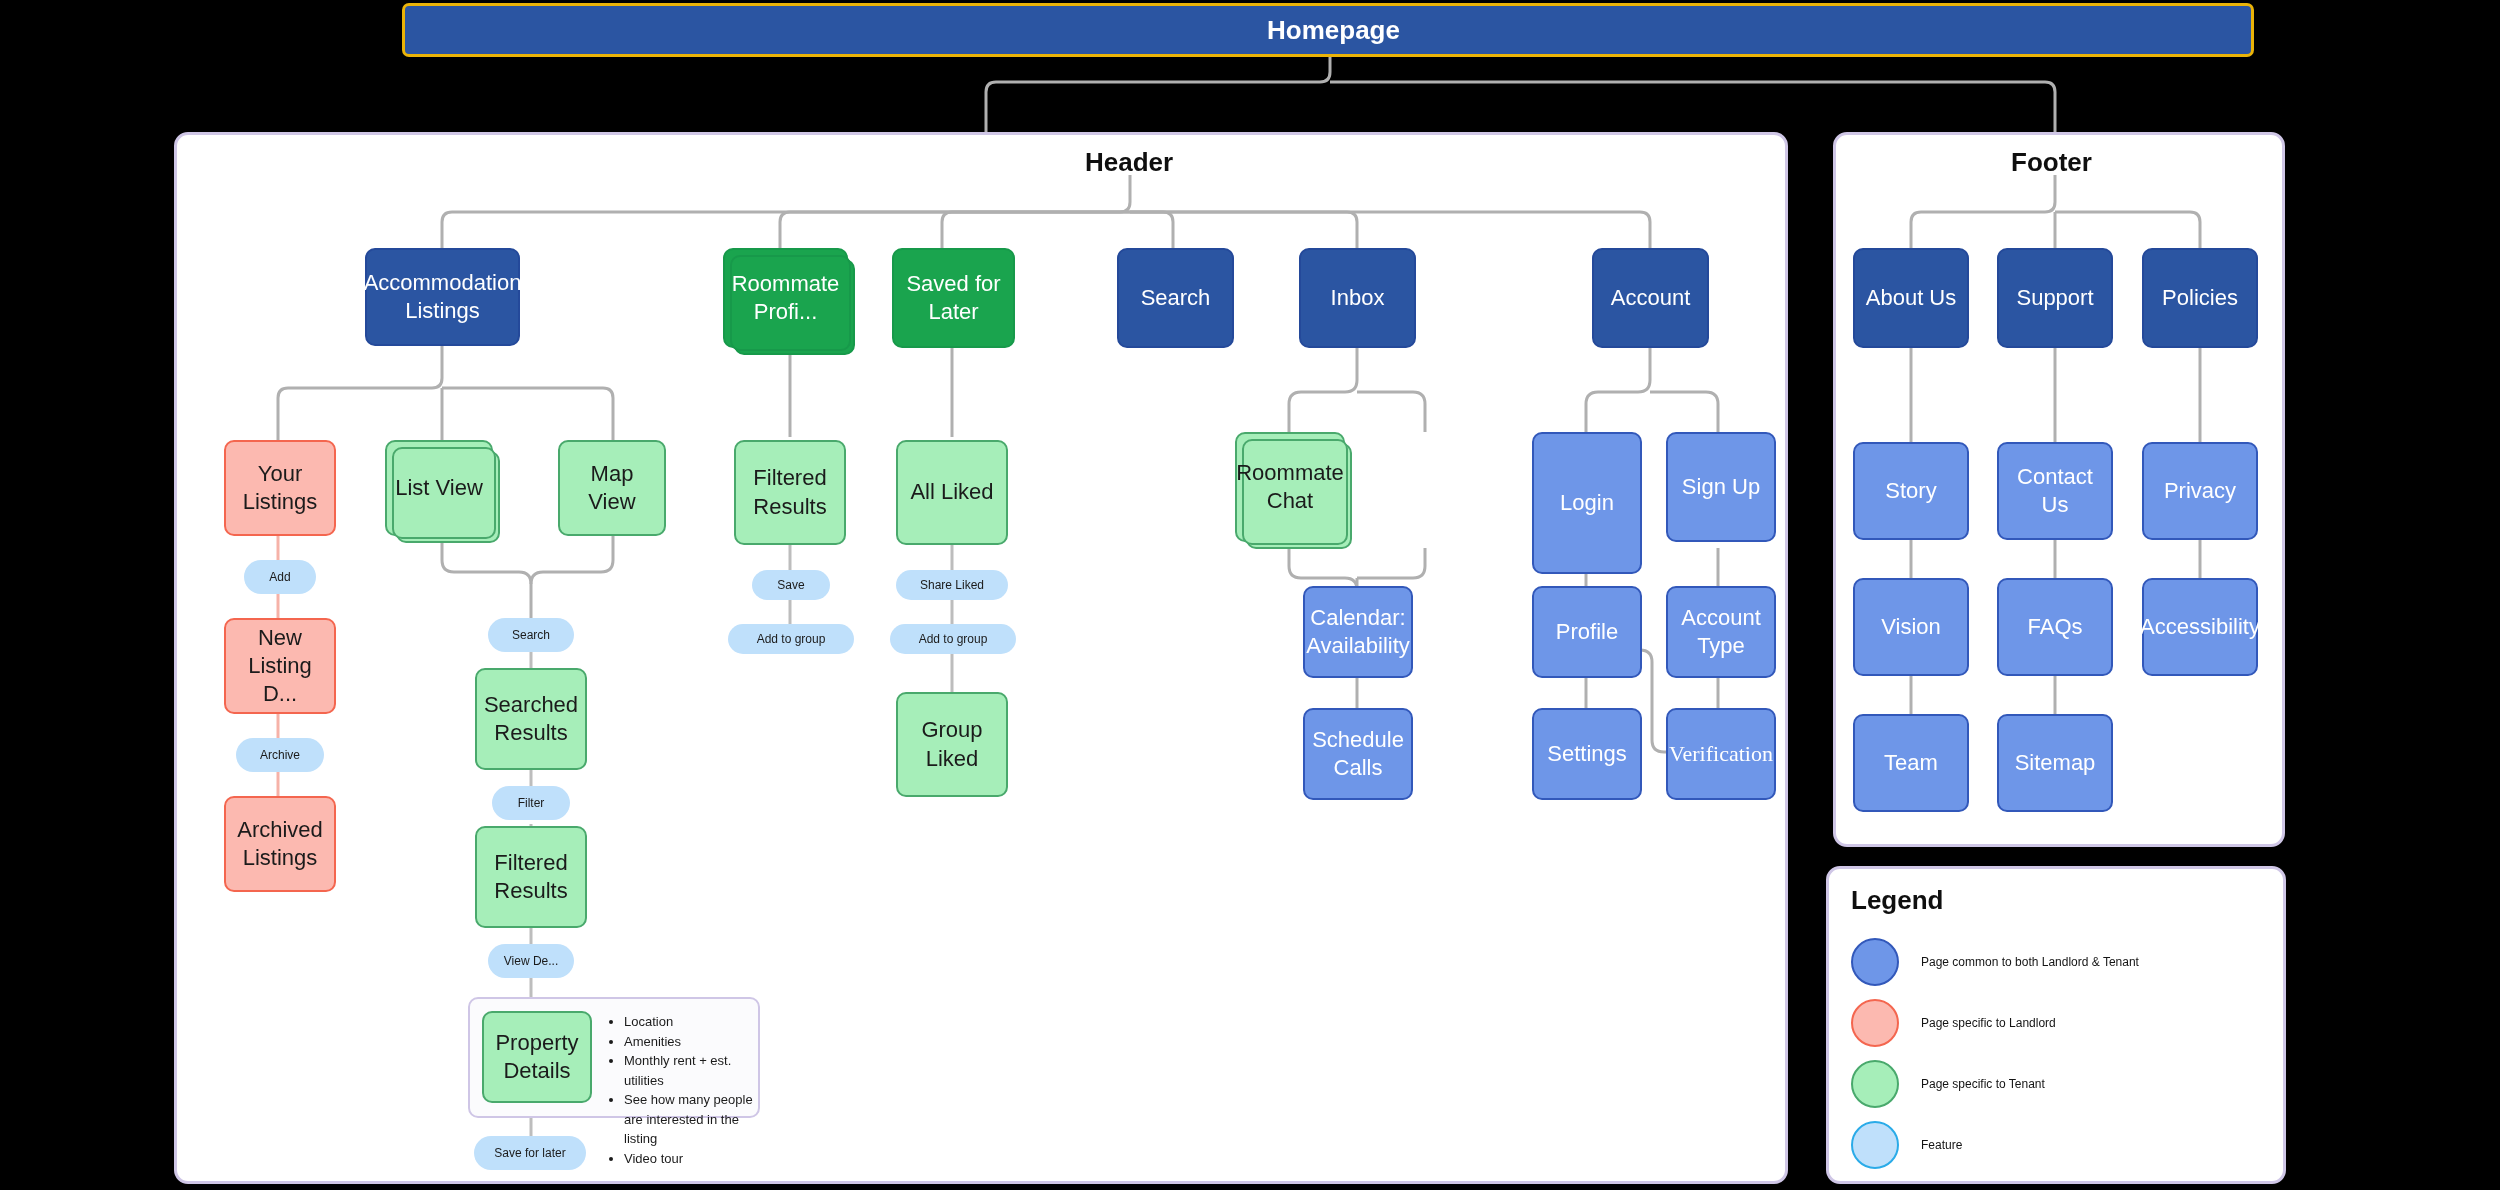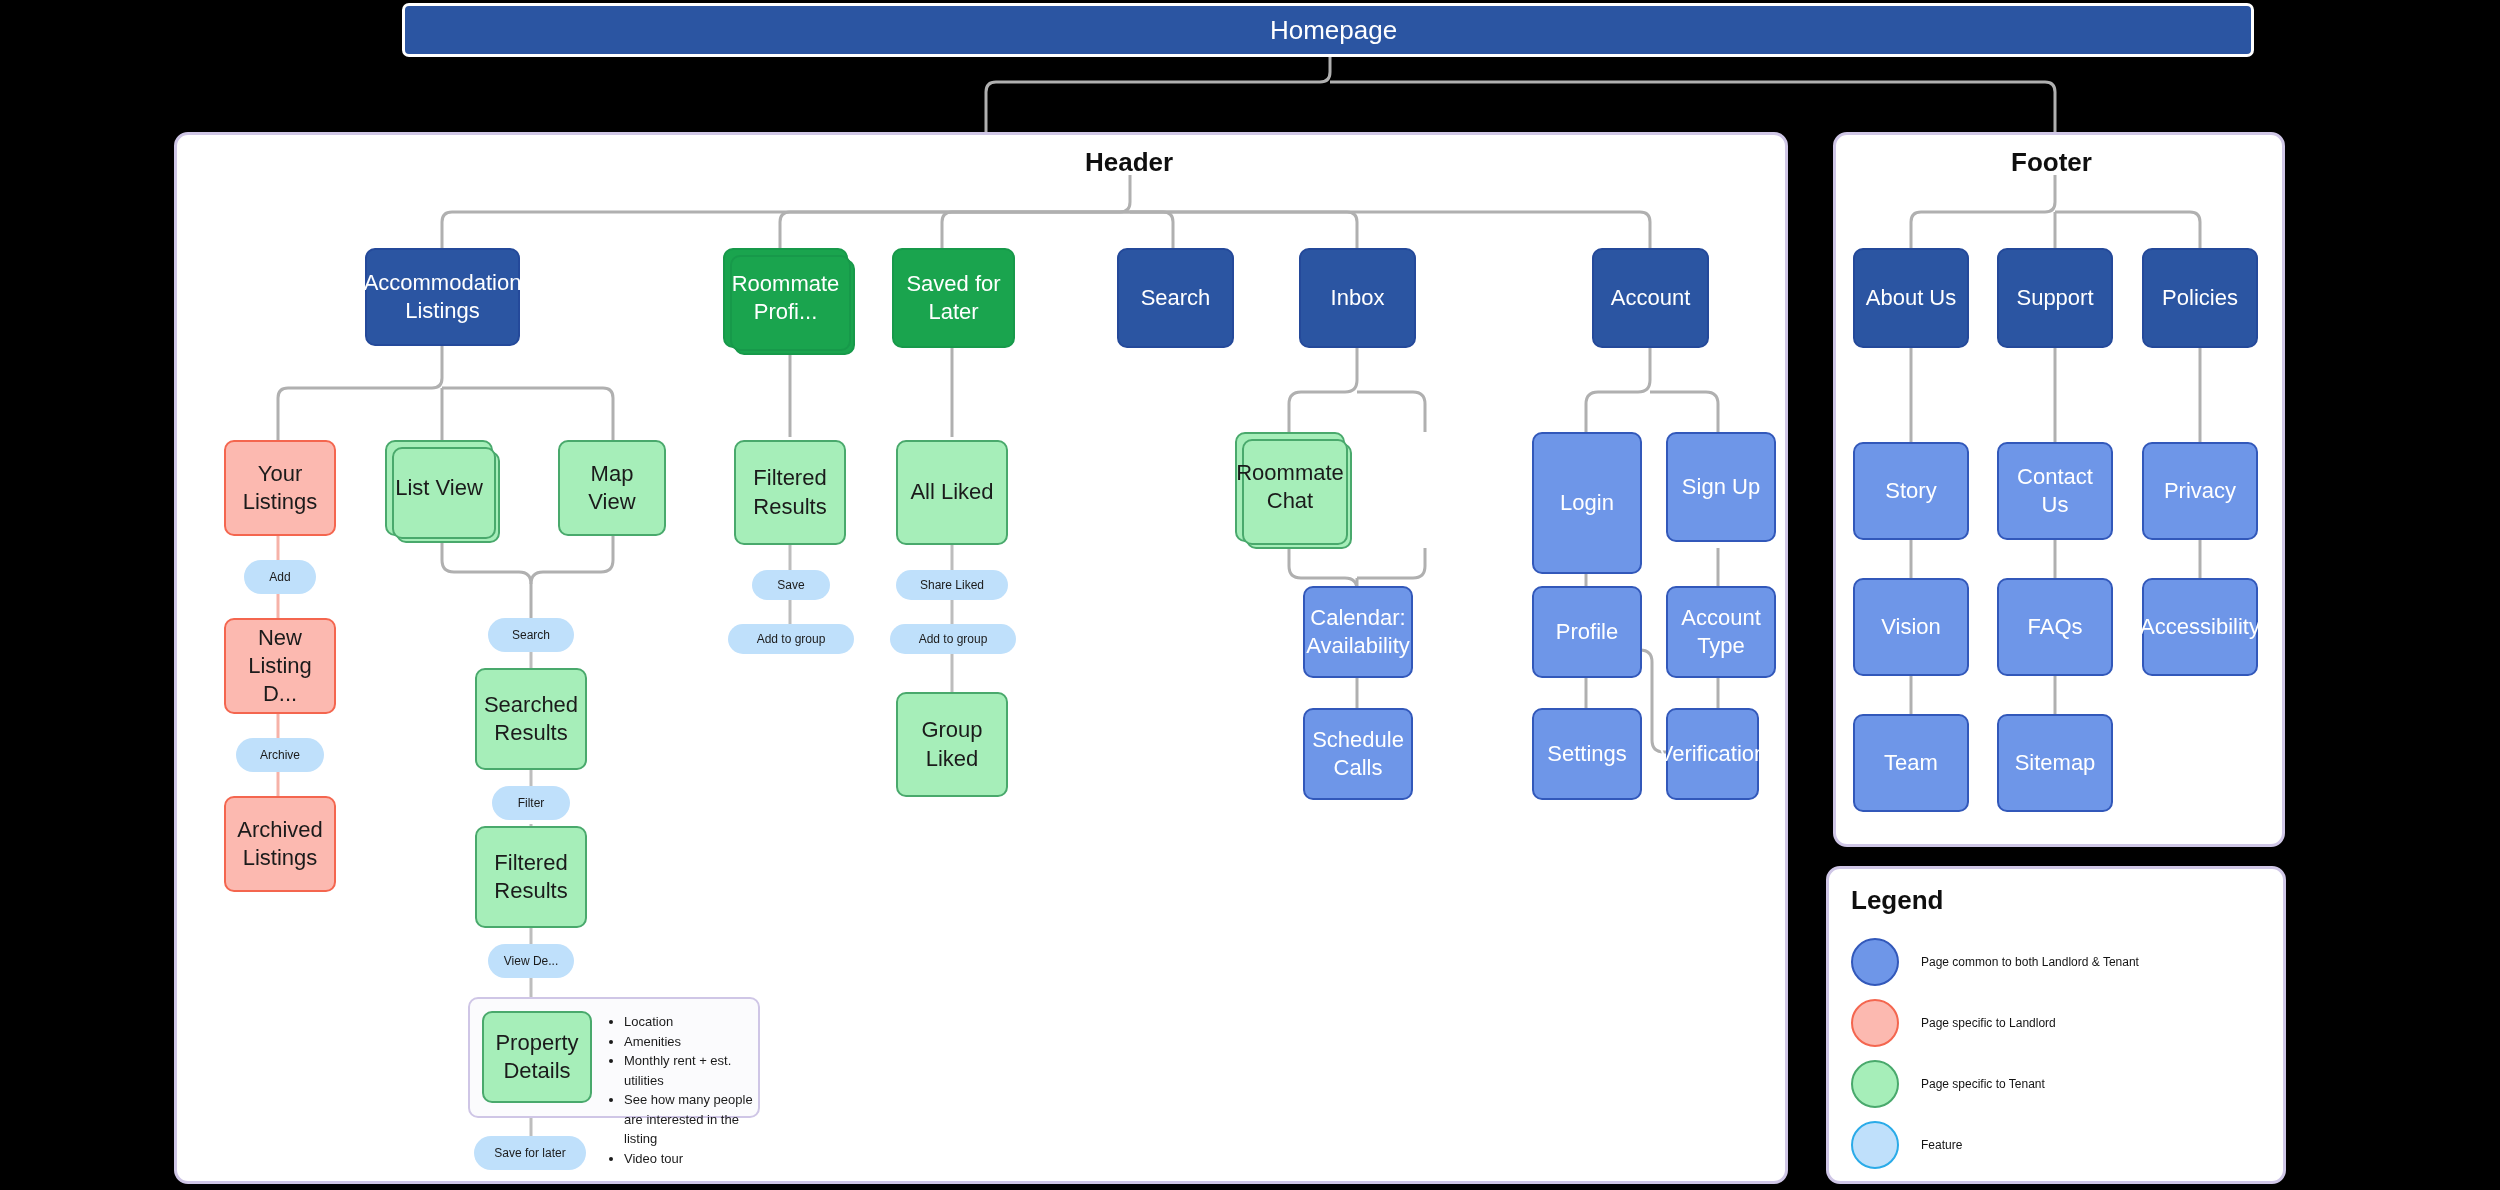--- a/index.html
+++ b/index.html
@@ -103,25 +103,25 @@
     border: 2px solid #cfc6e6;
     border-radius: 10px;
     z-index: 3;
   }
 
   
   #homepage {
     position: absolute;
     left: 402px; top: 3px; width: 1852px; height: 54px;
     background: #2b55a2;
-    border: 3px solid #ffffff;
+    border: 3px solid #eab308;
     border-radius: 7px;
     color: #fff;
     display: flex; align-items: center; justify-content: center;
-    font-size: 26px; font-weight: normal;
+    font-size: 26px; font-weight: bold;
     z-index: 7;
     padding-left: 11px;
   }
 
   
   #wires { position: absolute; left: 0; top: 0; width: 2500px; height: 1190px; z-index: 2; }
   #wires path { fill: none; stroke: #b0b0b0; stroke-width: 3; }
 
   
   .bullets {
@@ -366,21 +366,21 @@
   </div>
   <div class="node n-blue" style="left:1532px; top:586px; width:110px; height:92px;">
     <span>Profile</span>
   </div>
   <div class="node n-blue" style="left:1666px; top:586px; width:110px; height:92px;">
     <span>Account Type</span>
   </div>
   <div class="node n-blue" style="left:1532px; top:708px; width:110px; height:92px;">
     <span>Settings</span>
   </div>
-  <div class="node n-blue" style="left:1666px; top:708px; width:93px; height:92px;">
+  <div class="node n-blue" style="left:1666px; top:708px; width:110px; height:92px;font-family:Liberation Serif, serif;">
     <span>Verification</span>
   </div>
 
   <div class="node n-dark" style="left:1853px; top:248px; width:116px; height:100px;">
     <span>About Us</span>
   </div>
   <div class="node n-dark" style="left:1997px; top:248px; width:116px; height:100px;">
     <span>Support</span>
   </div>
   <div class="node n-dark" style="left:2142px; top:248px; width:116px; height:100px;">

